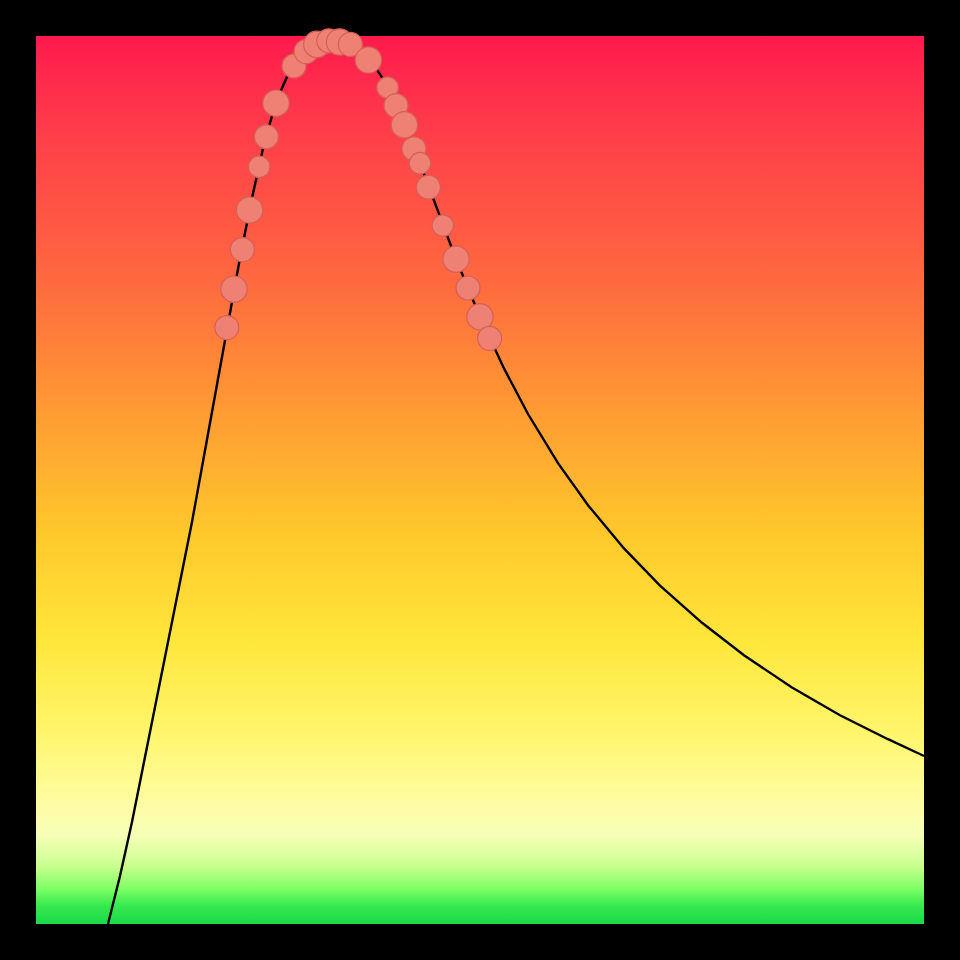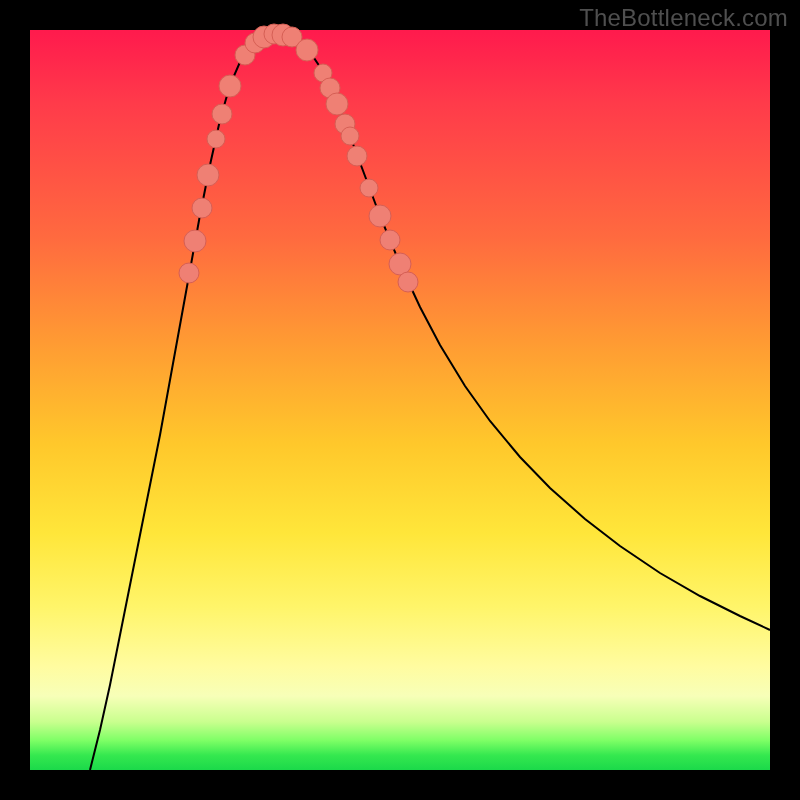--- a/index.html
+++ b/index.html
@@ -59,21 +59,20 @@
     font-size: 24px;
     font-weight: 400;
     letter-spacing: 0.2px;
     user-select: none;
   }
 </style>
 </head>
 <body>
 
 <div class="frame">
-  <div class="watermark">TheBottleneck.com</div>
 
   <div class="plot">
     <svg id="chart-svg" viewBox="0 0 740 740">
       <path id="curve-path" fill="none" stroke-width="2" d="M60,740 L70,700 L80,655 L90,605 L100,555 L110,505 L120,455 L130,405 L140,350 L150,295 L160,240 L170,185 L180,135 L190,90 L200,55 L210,32 L220,18 L230,10 L240,5 L250,4 L260,6 L270,12 L280,22 L290,37 L300,57 L310,80 L320,106 L335,146 L350,186 L370,234 L390,277 L410,315 L435,356 L460,391 L490,427 L520,458 L555,489 L590,516 L630,543 L670,566 L710,586 L740,600" stroke="#000000"></path>
       <g id="points-group">
           <circle cx="159" cy="243" r="10" fill="#ef8074" stroke="#d65f55" stroke-width="1"></circle>
           <circle cx="165" cy="211" r="11" fill="#ef8074" stroke="#d65f55" stroke-width="1"></circle>
           <circle cx="172" cy="178" r="10" fill="#ef8074" stroke="#d65f55" stroke-width="1"></circle>
           <circle cx="178" cy="145" r="11" fill="#ef8074" stroke="#d65f55" stroke-width="1"></circle>
           <circle cx="186" cy="109" r="9" fill="#ef8074" stroke="#d65f55" stroke-width="1"></circle>

